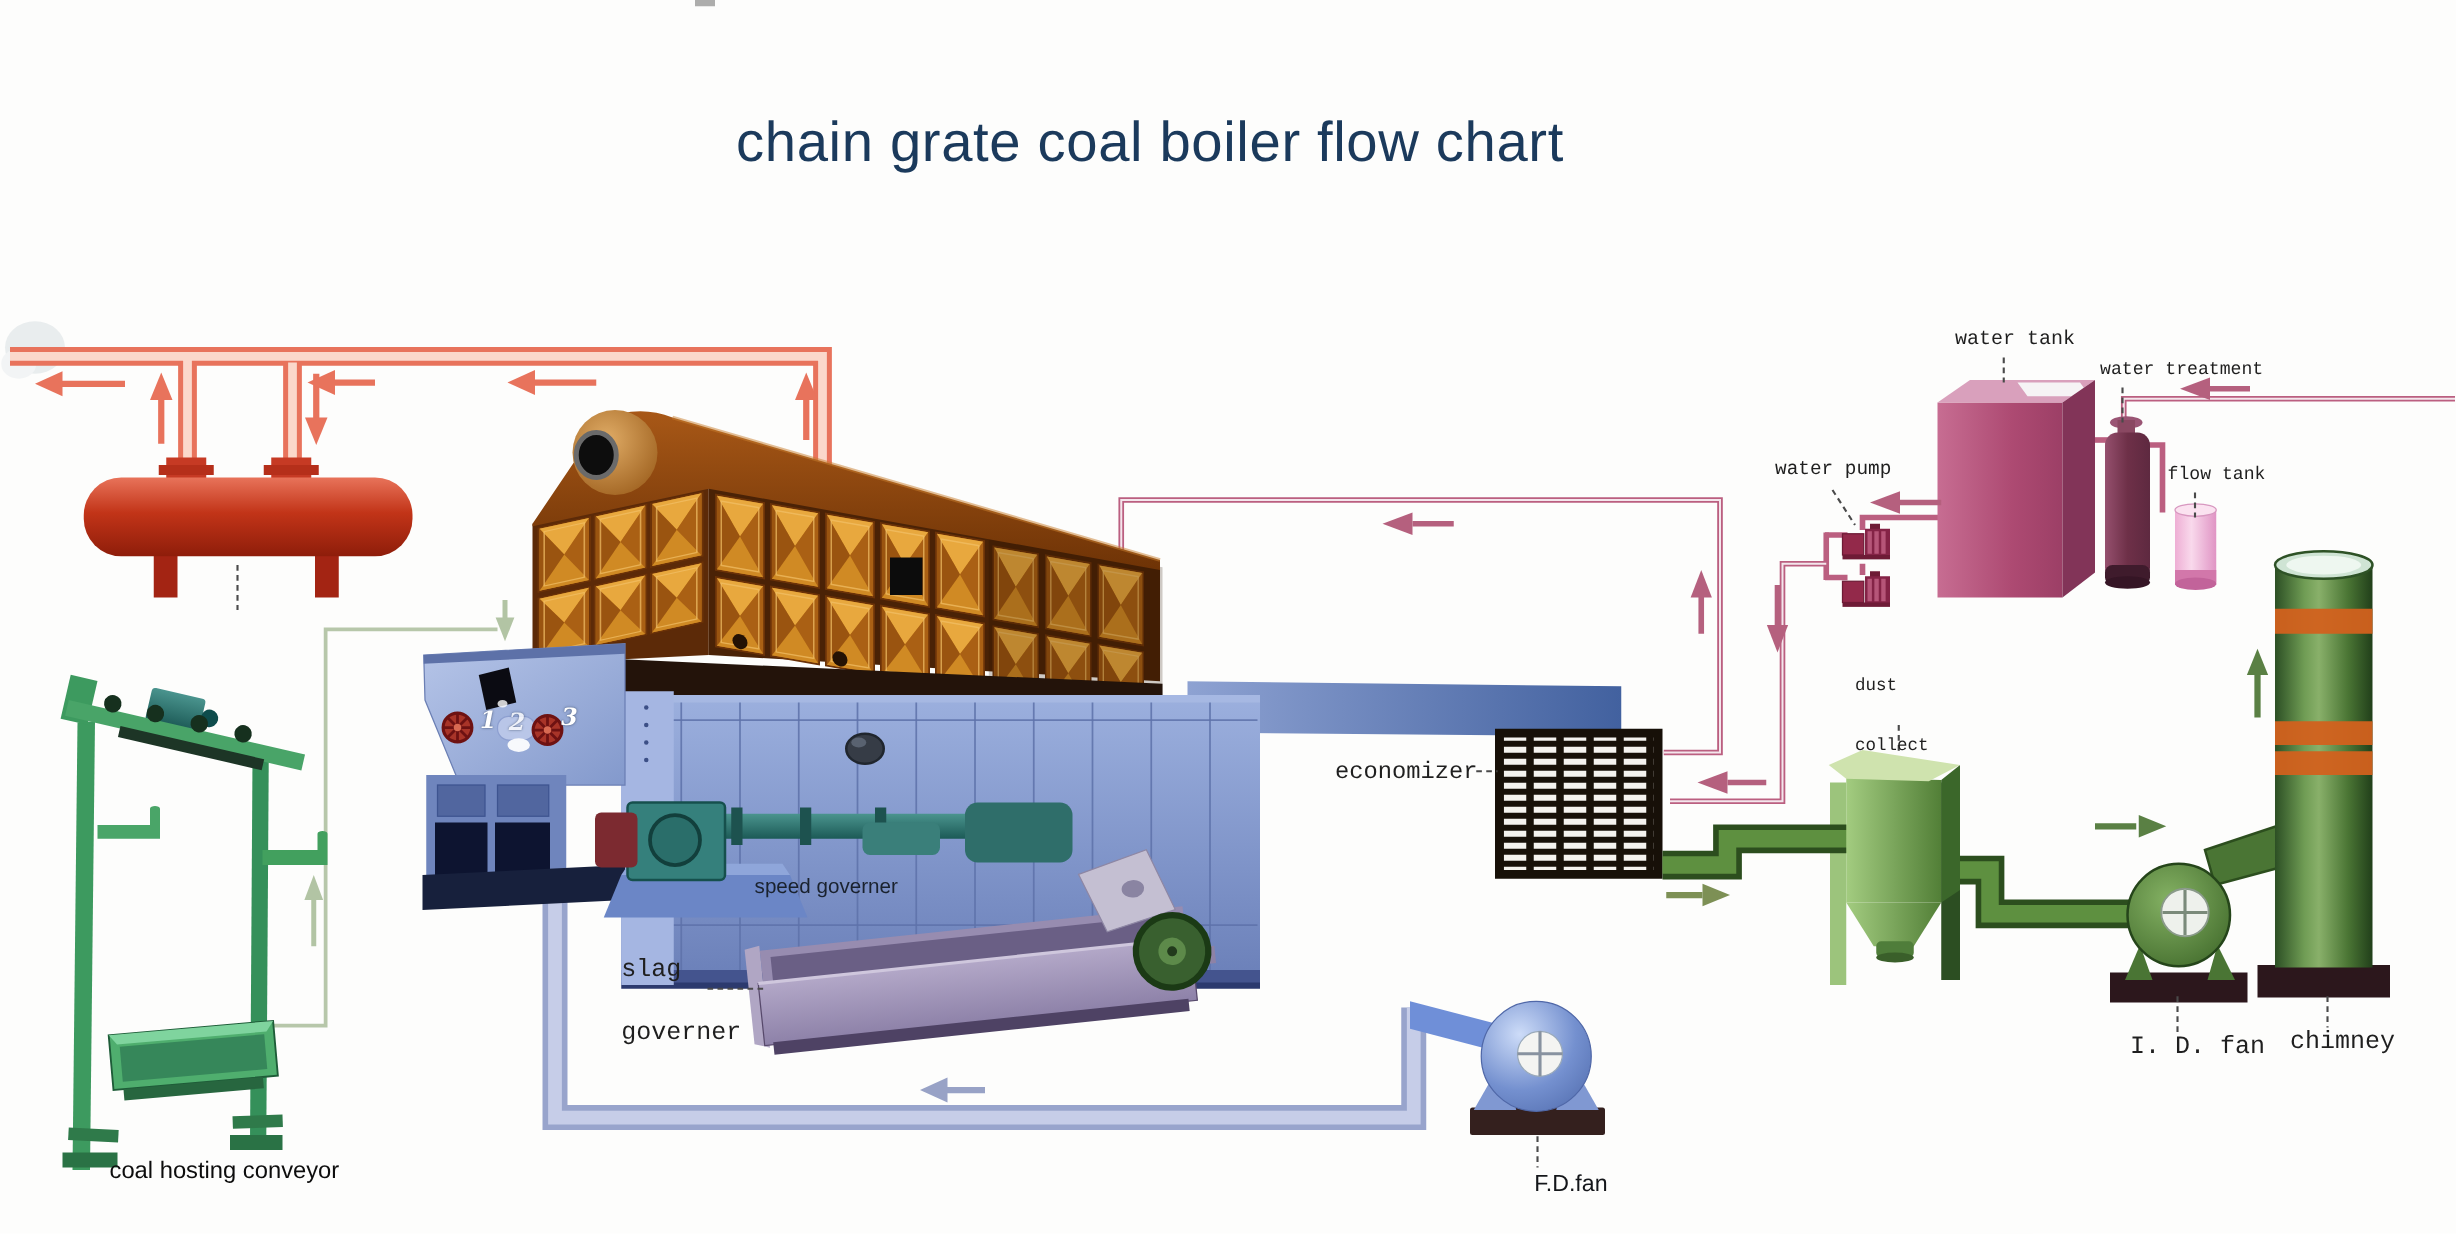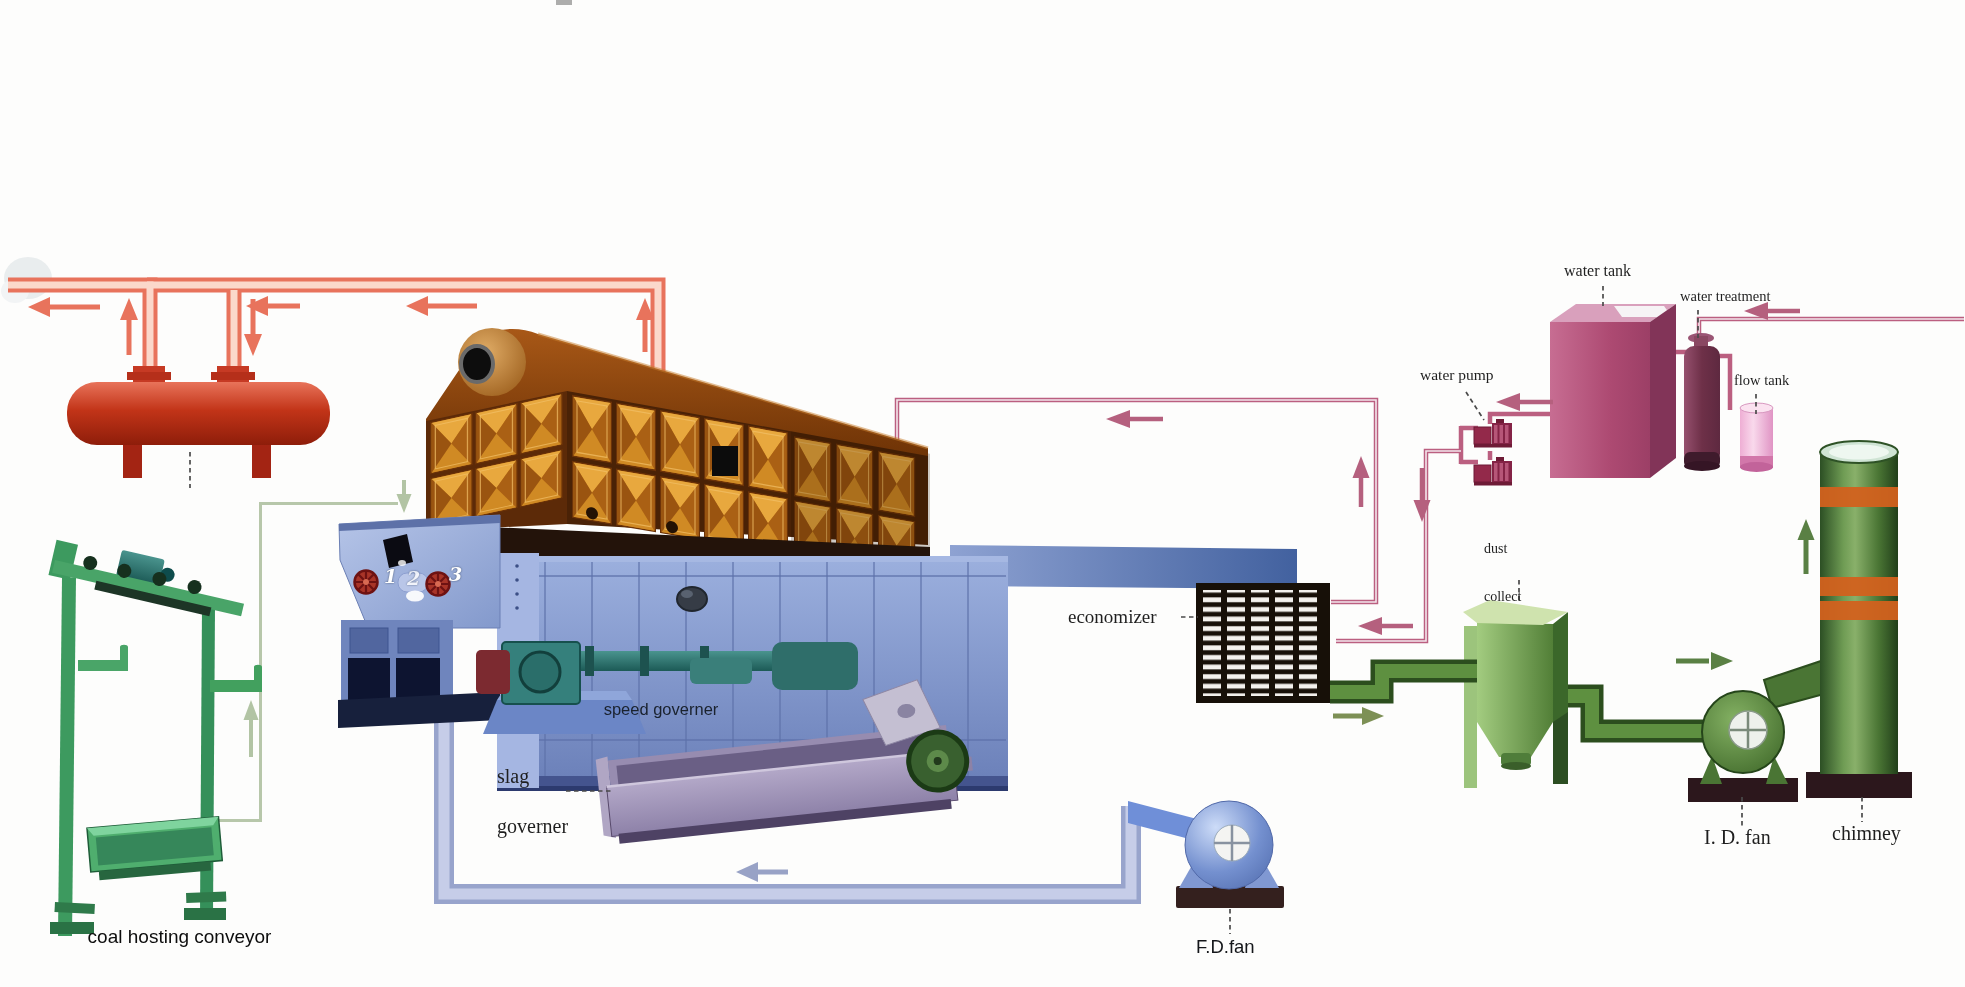--- a/index.html
+++ b/index.html
@@ -25,29 +25,29 @@
   .pg1{stroke:#2c4e1e;stroke-width:23;fill:none;}
   .pg2{stroke:#5e9040;stroke-width:14;fill:none;}
   .grnsh{stroke:#5a8044;stroke-width:5;fill:none;}
   .grnfill{fill:#5a8044;}
   .olvsh{stroke:#7d9055;stroke-width:5;fill:none;}
   .olvfill{fill:#7d9055;}
   .dash{stroke:#4a4a4a;stroke-width:1.7;fill:none;stroke-dasharray:4.5 3.5;}
   .grid{stroke:#5e72aa;stroke-width:1.4;opacity:.85;}
   
   .lbl{position:absolute;color:#1f1f1f;white-space:pre;}
-  .mono{font-family:Liberation Serif, serif;}
+  .mono{font-family:Liberation Mono, monospace;}
   .sans{font-family:"Liberation Sans",sans-serif;}
   #title{left:480px;top:88px;width:880px;text-align:center;font-size:45px;
          color:#1b3a5c;letter-spacing:.5px;}
   #lbl-steam{left:52px;top:480px;width:192px;text-align:center;font-size:20px;line-height:26px;}
   #lbl-conveyor{left:72px;top:926px;width:215px;text-align:center;font-size:19px;color:#0d0d0d;}
   #lbl-governor{left:595px;top:700px;width:132px;text-align:center;font-size:16.5px;color:#1a222e;}
   #lbl-slag{left:497px;top:764px;font-size:20px;line-height:25px;}
-  #lbl-fdfan{left:1196px;top:936px;width:90px;text-align:left;font-size:18.5px;color:#14161a;}
+  #lbl-fdfan{left:1196px;top:936px;width:90px;text-align:right;font-size:18.5px;color:#14161a;}
   #lbl-econ{left:1068px;top:606px;font-size:19px;}
   #lbl-dust{left:1484px;top:537px;font-size:14px;line-height:24px;}
   #lbl-idfan{left:1704px;top:826px;font-size:20px;}
   #lbl-chimney{left:1832px;top:822px;font-size:20px;}
   #lbl-wpump{left:1420px;top:366px;font-size:15.5px;}
   #lbl-wtank{left:1564px;top:262px;font-size:16px;}
   #lbl-wtreat{left:1680px;top:288px;font-size:14.5px;}
   #lbl-stank{left:1734px;top:372px;font-size:14.5px;}
   .digit{position:absolute;font-family:"DejaVu Serif","Liberation Serif",serif;
          font-style:italic;font-weight:bold;font-size:19px;color:#ffffff;
@@ -469,20 +469,21 @@
     <path class="dash" d="M1698,310 V338"></path>
     <path class="dash" d="M1756,394 V414"></path>
     <path class="dash" d="M1742,797 V826"></path>
     <path class="dash" d="M1862,797 V822"></path>
     <path class="dash" d="M1230,909 V934"></path>
     <path class="dash" d="M1466,392 L1484,420"></path>
   </g>
 </svg>
 
 <div id="topmark"></div>
+<div id="title" class="lbl sans">chain grate coal boiler flow chart</div>
 
 
 <div id="lbl-conveyor" class="lbl sans">coal hosting conveyor</div>
 
 <div id="lbl-governor" class="lbl sans">speed governer</div>
 
 <div id="lbl-slag" class="lbl mono"><span>slag</span><br>
 <span>governer</span></div>
 
 <div id="lbl-fdfan" class="lbl sans">F.D.fan</div>

